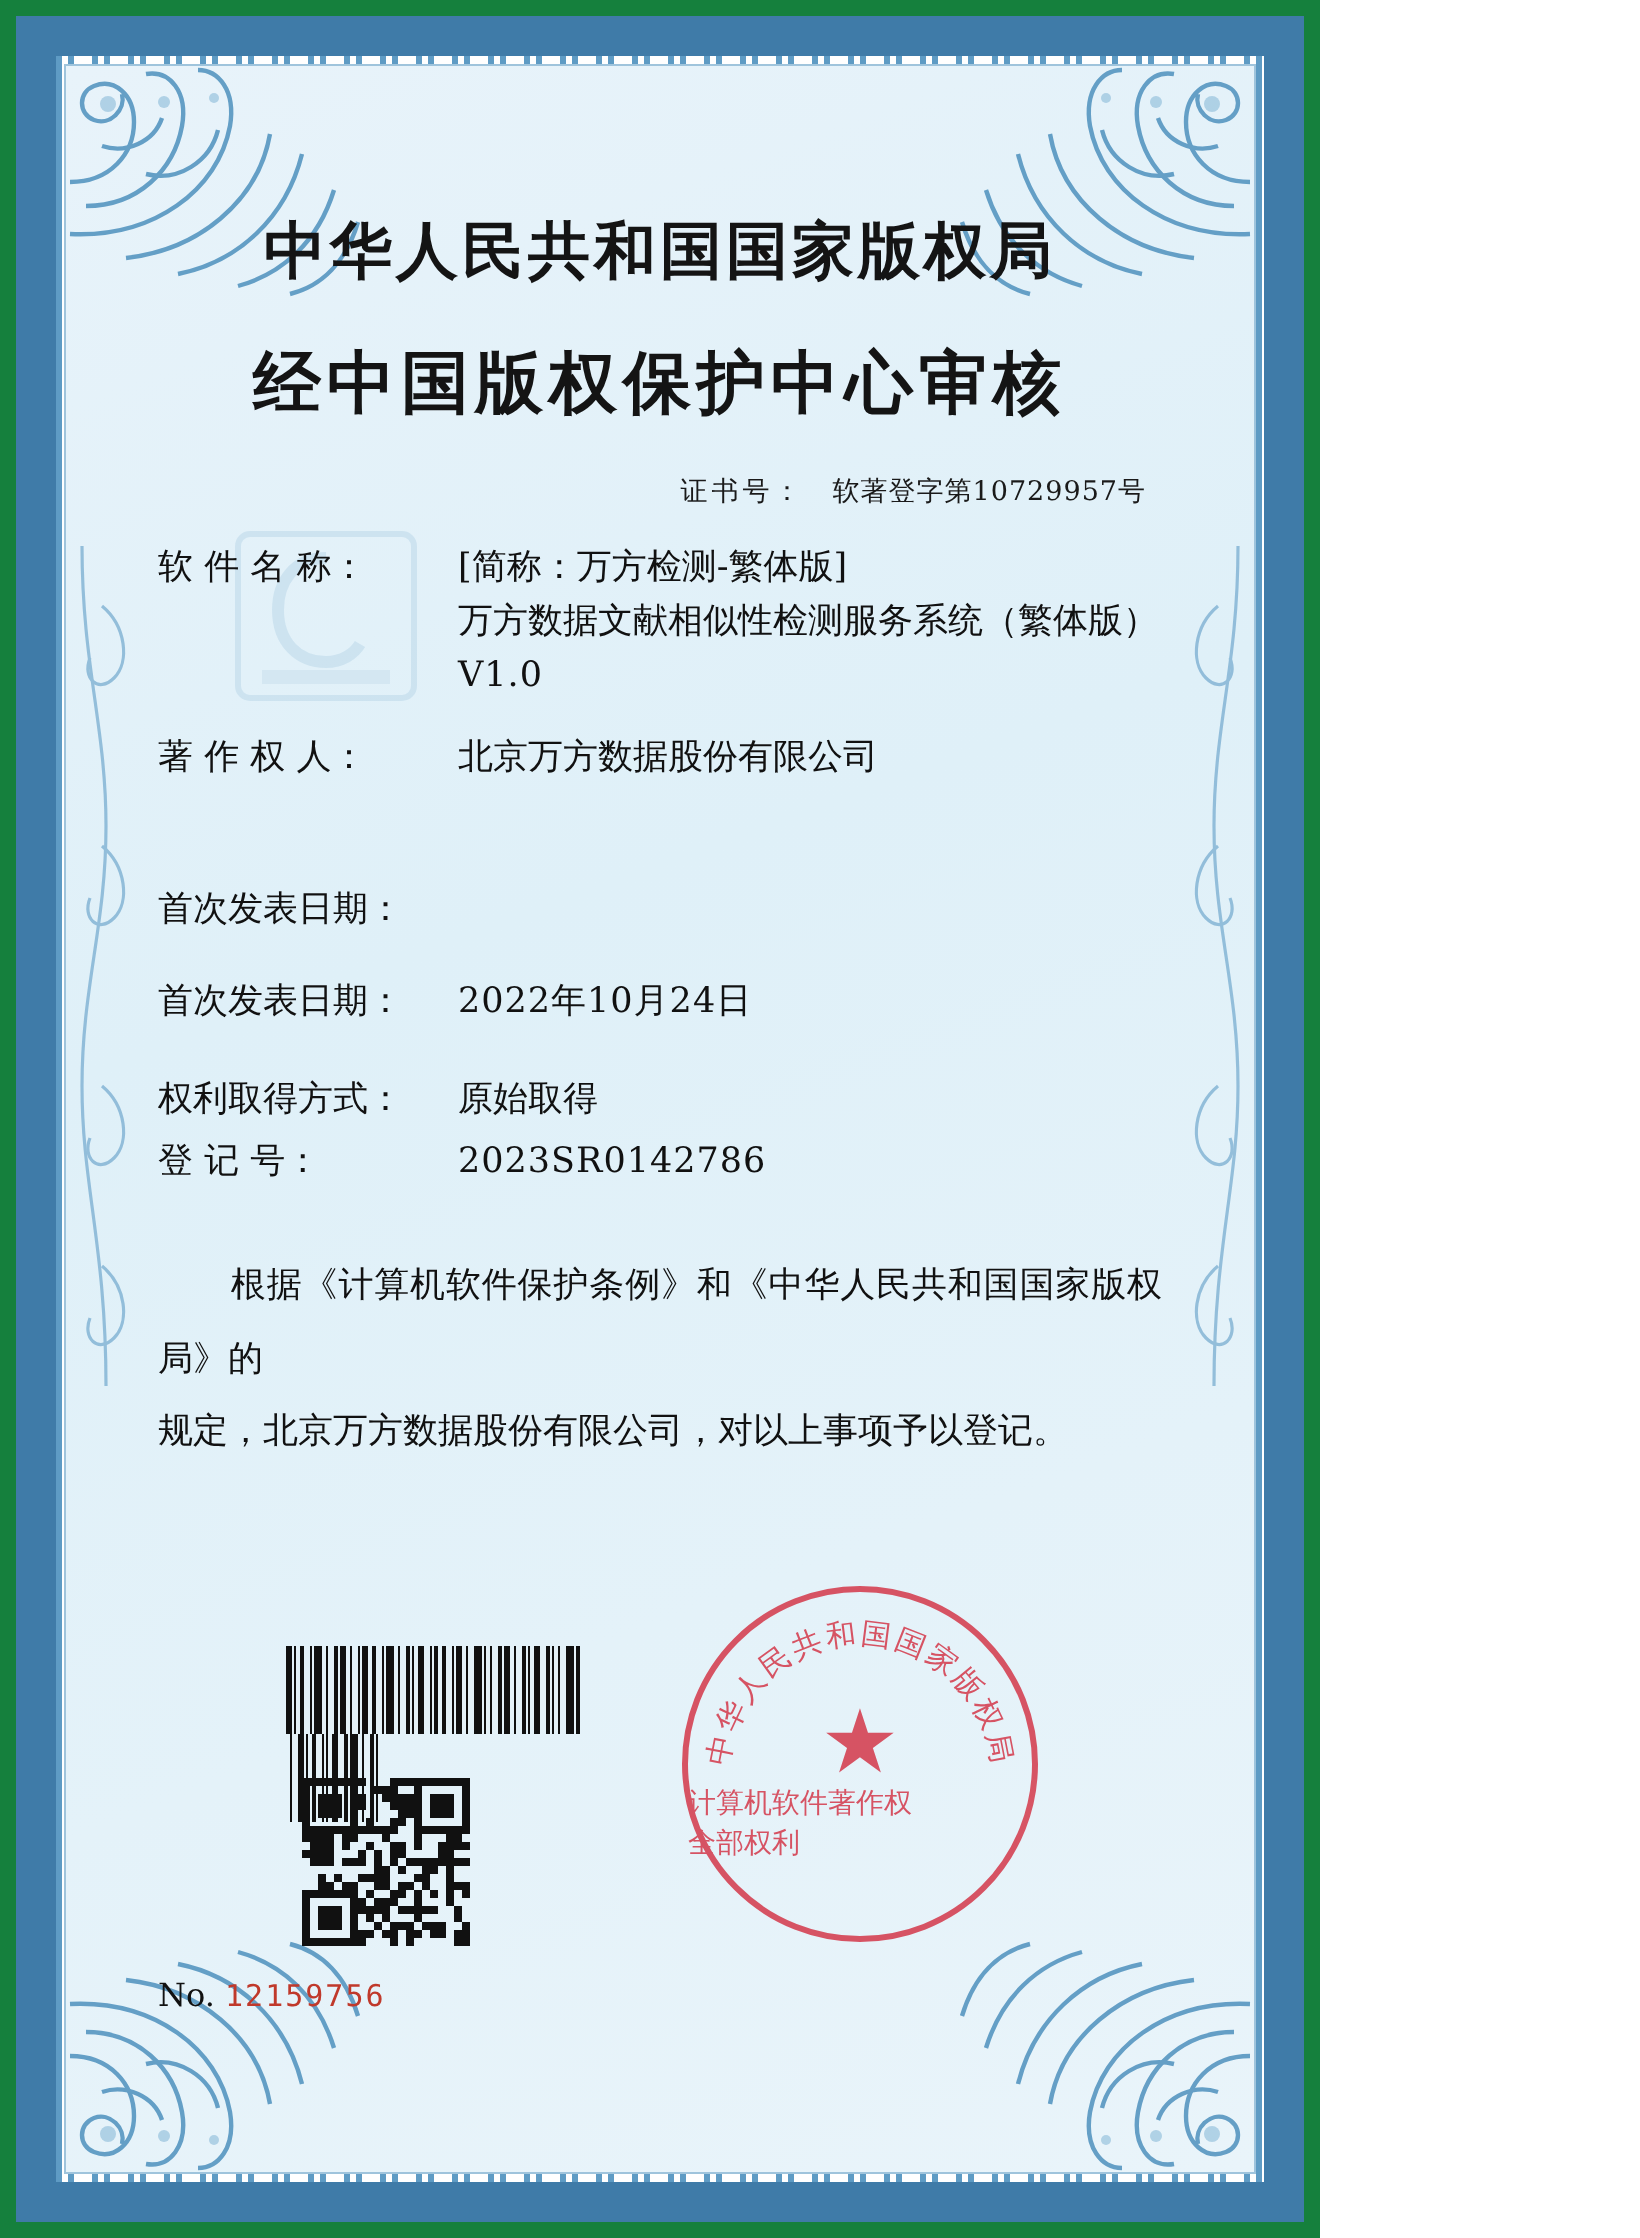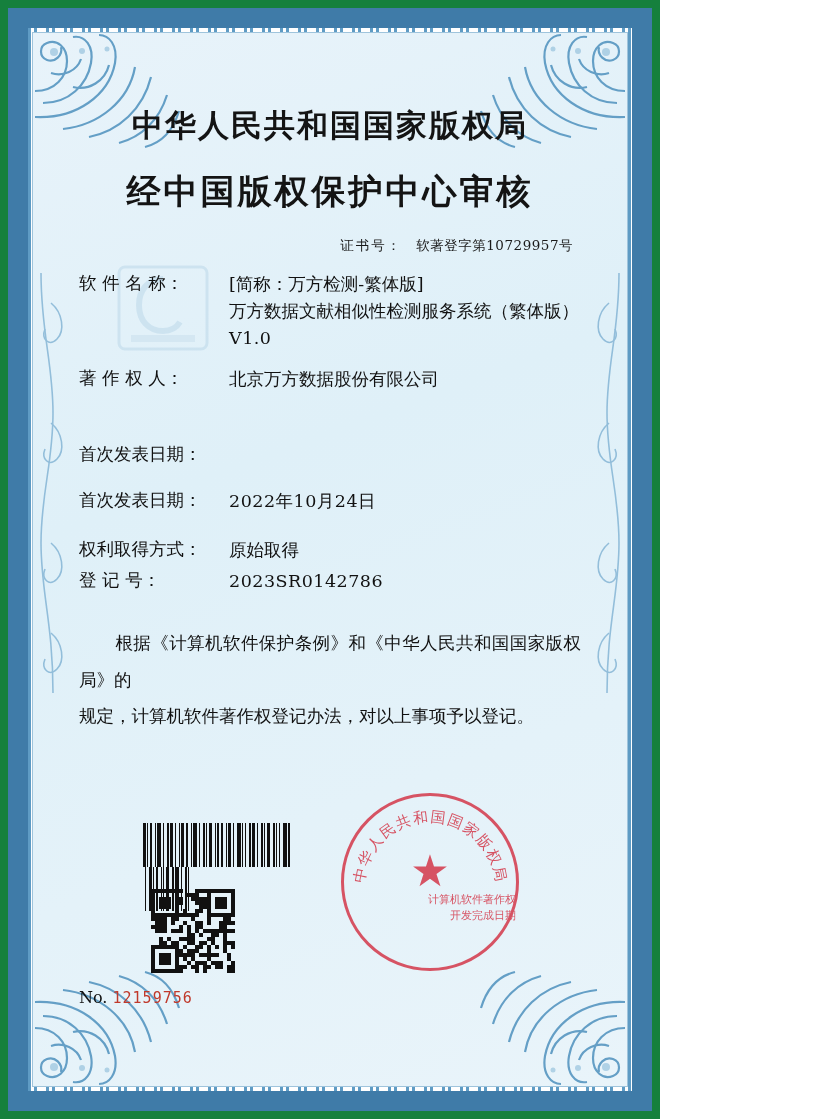--- a/index.html
+++ b/index.html
@@ -277,22 +277,22 @@
     font-family: "DejaVu Serif", serif;
     font-size: 15px;
     fill: #d4384a;
     letter-spacing: 1.5px;
   }
   .seal-bottom {
     position: absolute;
     left: 0;
     right: 0;
     top: 96px;
-    text-align: right;
-    font-size: 11px;
+    text-align: left;
+    font-size: 14px;
     line-height: 1.45;
     color: #d4384a;
     font-family: "DejaVu Serif", serif;
   }
 
   
   .footer {
     position: absolute;
     left: 46px;
     right: 46px;
@@ -475,21 +475,21 @@
 
         <div class="field-row">
           <div class="f-label">登 记 号：</div>
           <div class="f-value mono">2023SR0142786</div>
         </div>
 
       </div>
 
       <div class="para">
         <span class="indent"></span><span>根据《计算机软件保护条例》和《中华人民共和国国家版权局》的</span><br>
-        <span>规定，计算机软件著作权登记办法，对以上事项予以登记。</span>
+        <span>规定，北京万方数据股份有限公司，对以上事项予以登记。</span>
       </div>
 
     </div>
 
     <div class="barcode" id="barcode"><span style="width:3px"></span><span style="width:1px;background:transparent"></span><span style="width:1px"></span><span style="width:2px;background:transparent"></span><span style="width:2px"></span><span style="width:3px;background:transparent"></span><span style="width:1px"></span><span style="width:1px;background:transparent"></span><span style="width:4px"></span><span style="width:2px;background:transparent"></span><span style="width:1px"></span><span style="width:3px;background:transparent"></span><span style="width:2px"></span><span style="width:1px;background:transparent"></span><span style="width:3px"></span><span style="width:2px;background:transparent"></span><span style="width:1px"></span><span style="width:3px;background:transparent"></span><span style="width:1px"></span><span style="width:1px;background:transparent"></span><span style="width:3px"></span><span style="width:2px;background:transparent"></span><span style="width:2px"></span><span style="width:3px;background:transparent"></span><span style="width:1px"></span><span style="width:1px;background:transparent"></span><span style="width:4px"></span><span style="width:2px;background:transparent"></span><span style="width:1px"></span><span style="width:3px;background:transparent"></span><span style="width:2px"></span><span style="width:1px;background:transparent"></span><span style="width:1px"></span><span style="width:2px;background:transparent"></span><span style="width:3px"></span><span style="width:3px;background:transparent"></span><span style="width:1px"></span><span style="width:1px;background:transparent"></span><span style="width:2px"></span><span style="width:2px;background:transparent"></span><span style="width:2px"></span><span style="width:3px;background:transparent"></span><span style="width:1px"></span><span style="width:1px;background:transparent"></span><span style="width:3px"></span><span style="width:2px;background:transparent"></span><span style="width:1px"></span><span style="width:3px;background:transparent"></span><span style="width:4px"></span><span style="width:1px;background:transparent"></span><span style="width:1px"></span><span style="width:2px;background:transparent"></span><span style="width:1px"></span><span style="width:3px;background:transparent"></span><span style="width:2px"></span><span style="width:1px;background:transparent"></span><span style="width:3px"></span><span style="width:2px;background:transparent"></span><span style="width:1px"></span><span style="width:3px;background:transparent"></span><span style="width:2px"></span><span style="width:1px;background:transparent"></span><span style="width:1px"></span><span style="width:2px;background:transparent"></span><span style="width:3px"></span><span style="width:3px;background:transparent"></span><span style="width:2px"></span><span style="width:1px;background:transparent"></span><span style="width:1px"></span><span style="width:2px;background:transparent"></span><span style="width:1px"></span><span style="width:3px;background:transparent"></span><span style="width:4px"></span><span style="width:1px;background:transparent"></span><span style="width:2px"></span><span style="width:2px;background:transparent"></span><span style="width:1px"></span><span style="width:3px;background:transparent"></span><span style="width:3px"></span><span style="width:1px;background:transparent"></span><span style="width:1px"></span><span style="width:2px;background:transparent"></span><span style="width:2px"></span><span style="width:3px;background:transparent"></span><span style="width:1px"></span><span style="width:1px;background:transparent"></span><span style="width:1px"></span><span style="width:2px;background:transparent"></span><span style="width:3px"></span><span style="width:3px;background:transparent"></span><span style="width:2px"></span><span style="width:1px;background:transparent"></span><span style="width:4px"></span><span style="width:2px;background:transparent"></span><span style="width:1px"></span><span style="width:3px;background:transparent"></span><span style="width:2px"></span><span style="width:1px;background:transparent"></span><span style="width:1px"></span><span style="width:2px;background:transparent"></span></div>
 
     <div class="qr">
       <div class="qr-grid" id="qrgrid">
           <i class="on"></i>
           <i class="on"></i>
@@ -940,21 +940,21 @@
         <defs>
           <path id="sealArc" d="M 20,92 A 66,66 0 0 1 152,92"></path>
         </defs>
         <text>
           <textPath href="#sealArc" startOffset="50%" text-anchor="middle">中华人民共和国国家版权局</textPath>
         </text>
       </svg>
       <div class="seal-star">★</div>
       <div class="seal-bottom">
         <div>计算机软件著作权</div>
-        <div>开发完成日期</div>
+        <div>全部权利</div>
       </div>
     </div>
 
     <div class="footer">
       <div class="footer-no">
         <span>No.</span>
         <span class="num">12159756</span>
       </div>
     </div>
 

